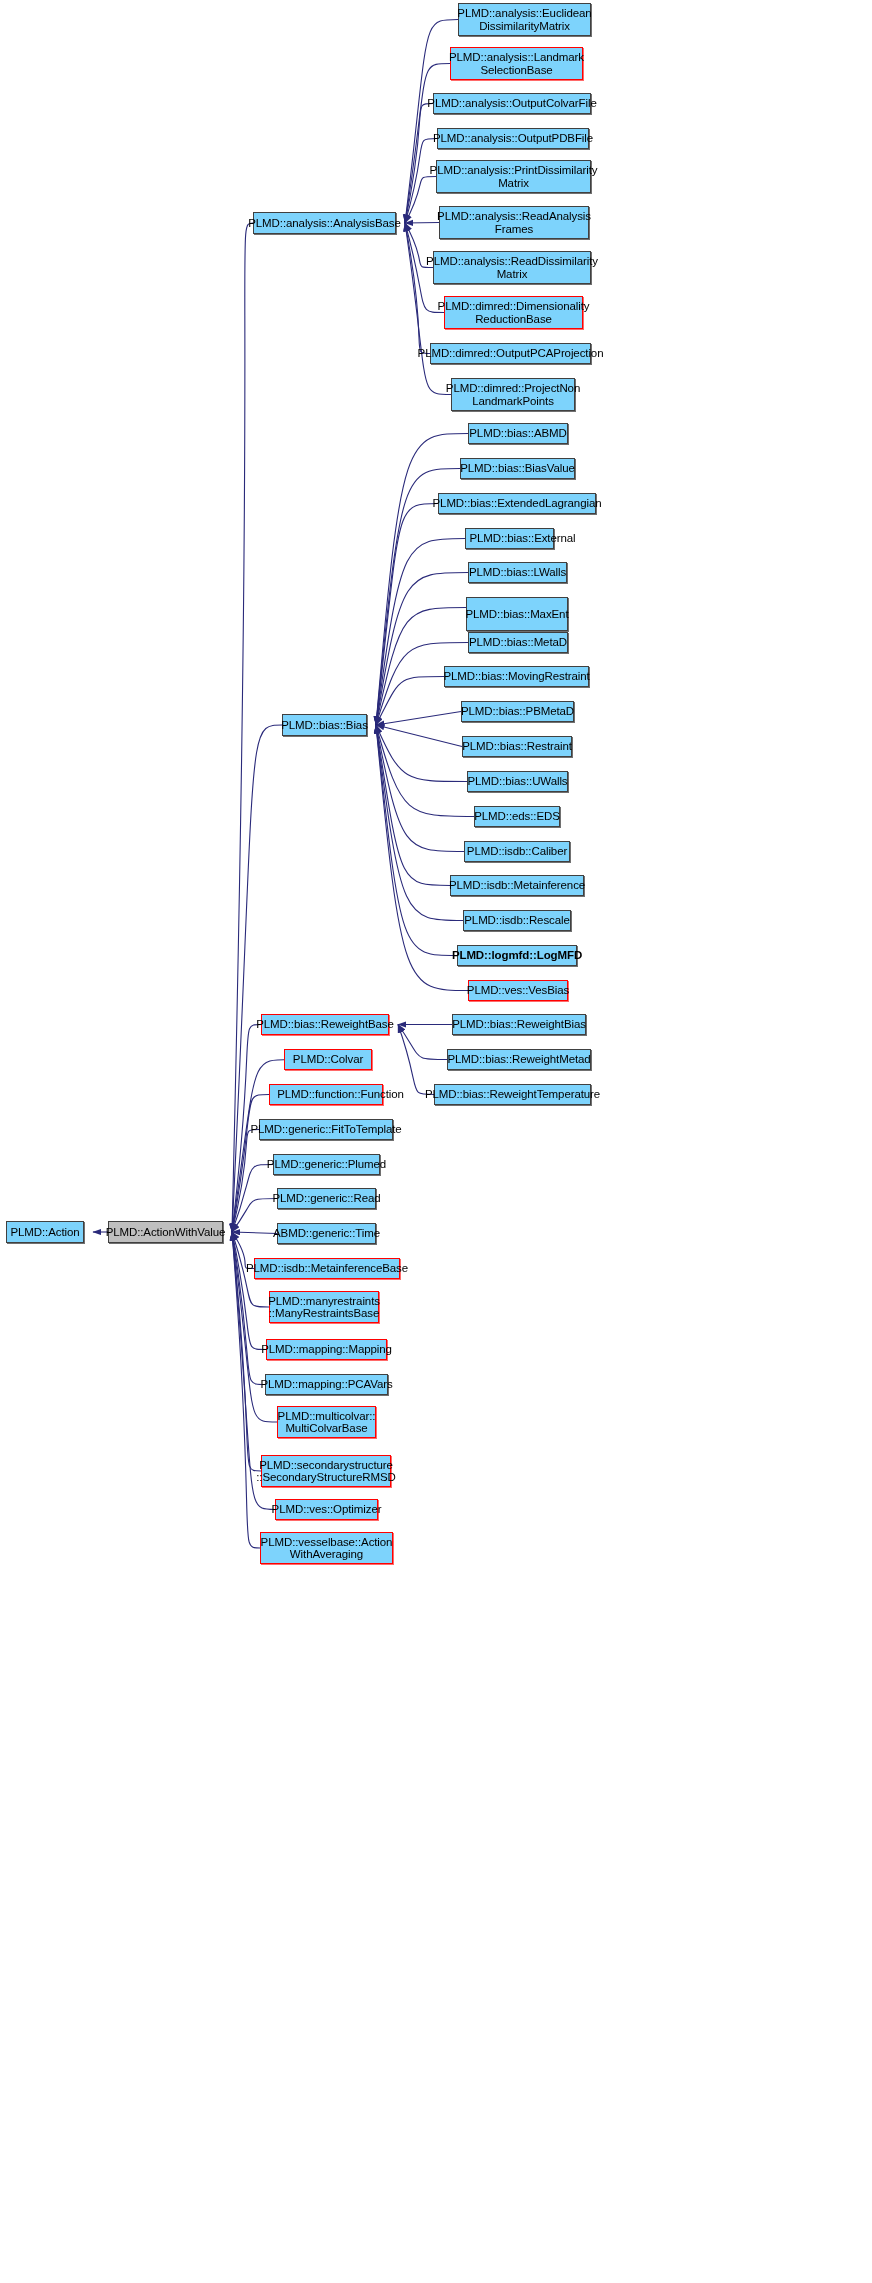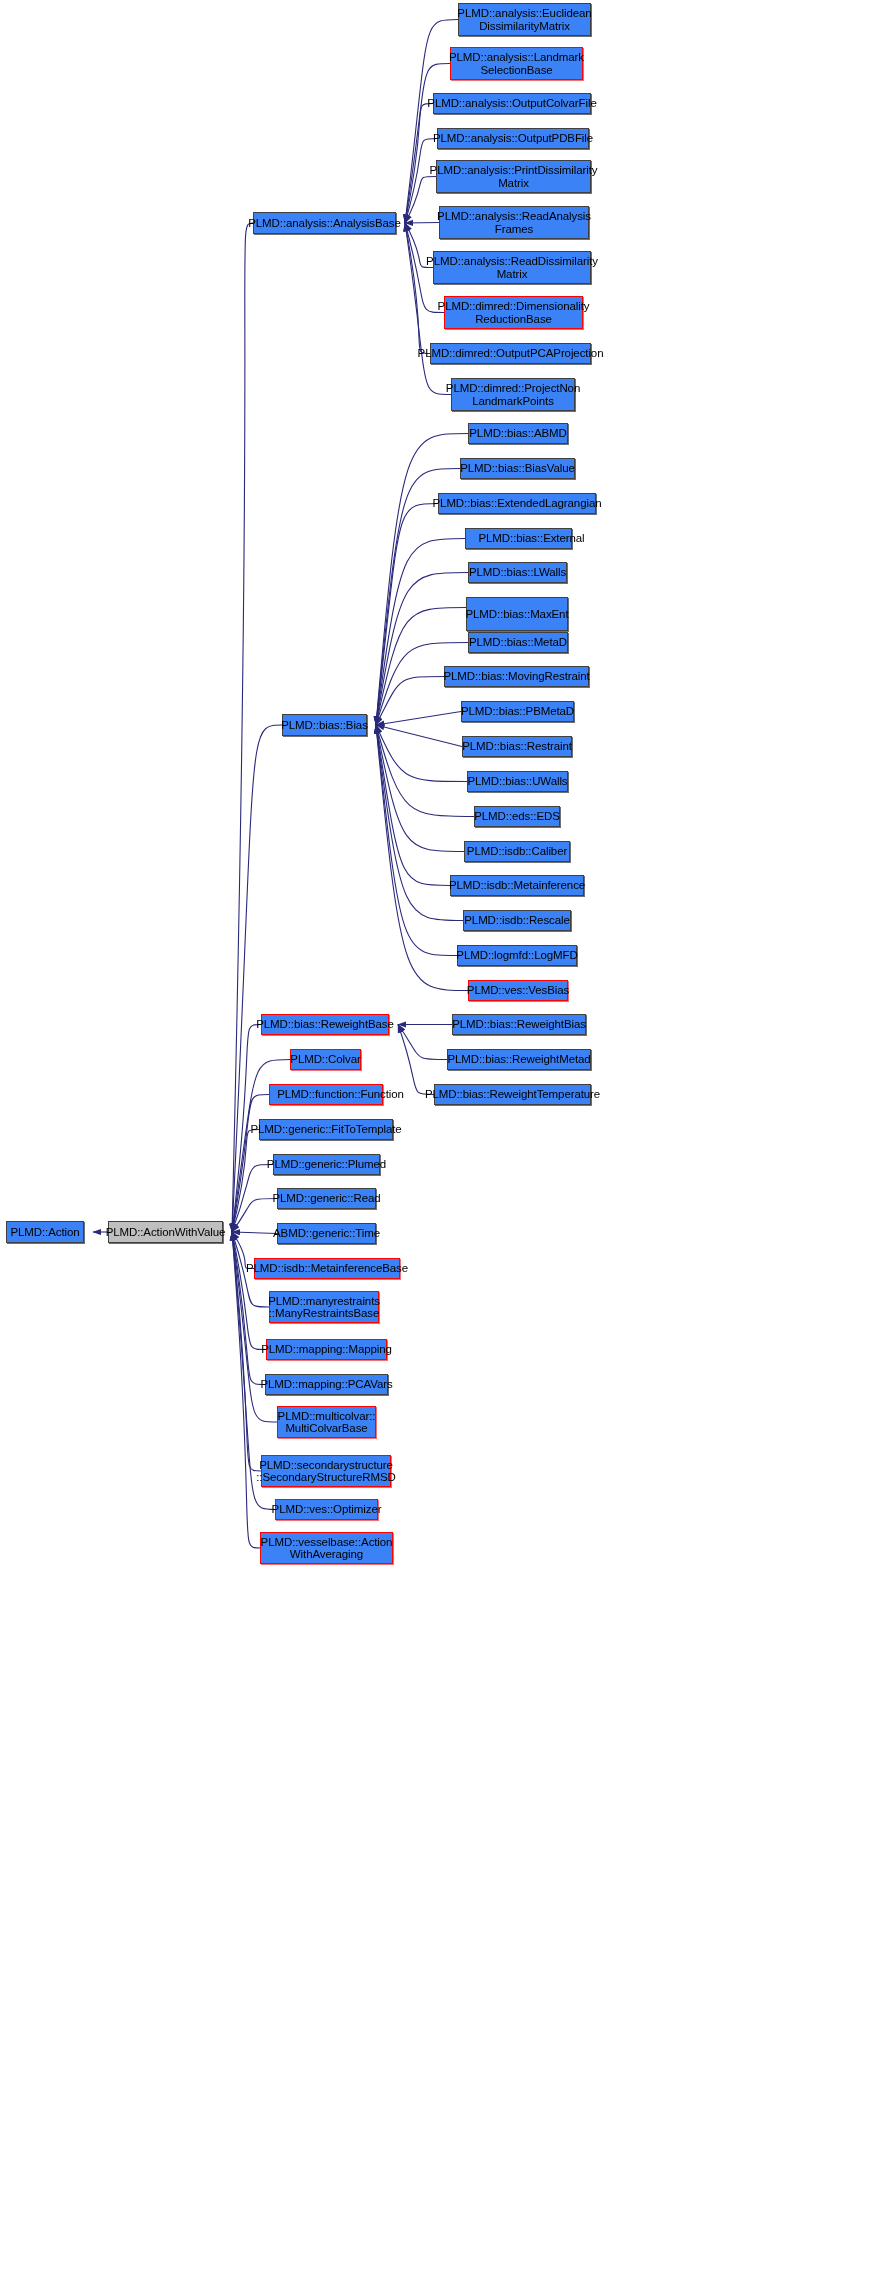--- a/index.html
+++ b/index.html
@@ -13,21 +13,21 @@
   }
   svg.edges{
     position:absolute;
     left:0; top:0;
     width:872px; height:2283px;
     pointer-events:none;
   }
   .node{
     position:absolute;
     box-sizing:border-box;
-    background:#3b82f6;
+    background:#7dd3fc;
     border:1px solid #404040;
     display:flex;
     align-items:center;
     justify-content:center;
     text-align:center;
     font-size:11.5px;
     line-height:12.5px;
     color:#000000;
     letter-spacing:-0.1px;
     white-space:pre-line;
@@ -100,21 +100,21 @@
       <path d="M468,990.5 C405.38,990.5 401,990.5 376,725" fill="none" stroke="#2a2a7a" stroke-width="1.1" marker-end="url(#ah)"></path>
       <path d="M452,1024.5 L398,1024.5" fill="none" stroke="#2a2a7a" stroke-width="1.1" marker-end="url(#ah)"></path>
       <path d="M447,1059.5 C411.04,1059.5 423,1059.5 398,1024.5" fill="none" stroke="#2a2a7a" stroke-width="1.1" marker-end="url(#ah)"></path>
       <path d="M434,1094.5 C406.1,1094.5 423,1094.5 398,1024.5" fill="none" stroke="#2a2a7a" stroke-width="1.1" marker-end="url(#ah)"></path>
     </svg>
 <div class="node" style="left: 6px; top: 1221px; width: 78px; height: 22px;">PLMD::Action</div>
     <div class="node current" style="left: 108px; top: 1221px; width: 115px; height: 22px;">PLMD::ActionWithValue</div>
     <div class="node" style="left: 253px; top: 212px; width: 143px; height: 22px;">PLMD::analysis::AnalysisBase</div>
     <div class="node" style="left: 282px; top: 714px; width: 85px; height: 22px;">PLMD::bias::Bias</div>
     <div class="node red" style="left: 261px; top: 1014px; width: 128px; height: 21px;">PLMD::bias::ReweightBase</div>
-    <div class="node red" style="left: 290px; top: 1049px; width: 71px; height: 21px;">PLMD::Colvar</div>
+    <div class="node red" style="left: 284px; top: 1049px; width: 88px; height: 21px;">PLMD::Colvar</div>
     <div class="node red" style="left: 269px; top: 1084px; width: 114px; height: 21px; padding-left: 32px;">PLMD::function::Function</div>
     <div class="node" style="left: 259px; top: 1119px; width: 134px; height: 21px;">PLMD::generic::FitToTemplate</div>
     <div class="node" style="left: 273px; top: 1154px; width: 107px; height: 21px;">PLMD::generic::Plumed</div>
     <div class="node" style="left: 277px; top: 1188px; width: 99px; height: 21px;">PLMD::generic::Read</div>
     <div class="node" style="left: 277px; top: 1223px; width: 99px; height: 21px;">ABMD::generic::Time</div>
     <div class="node red" style="left: 254px; top: 1258px; width: 146px; height: 21px;">PLMD::isdb::MetainferenceBase</div>
     <div class="node red" style="left: 269px; top: 1291px; width: 110px; height: 32px;">PLMD::manyrestraints
 ::ManyRestraintsBase</div>
     <div class="node red" style="left: 266px; top: 1339px; width: 121px; height: 21px;">PLMD::mapping::Mapping</div>
     <div class="node" style="left: 265px; top: 1374px; width: 123px; height: 21px;">PLMD::mapping::PCAVars</div>
@@ -138,30 +138,30 @@
     <div class="node" style="left: 433px; top: 251px; width: 158px; height: 33px;">PLMD::analysis::ReadDissimilarity
 Matrix</div>
     <div class="node red" style="left: 444px; top: 296px; width: 139px; height: 33px;">PLMD::dimred::Dimensionality
 ReductionBase</div>
     <div class="node" style="left: 430px; top: 343px; width: 161px; height: 21px;">PLMD::dimred::OutputPCAProjection</div>
     <div class="node" style="left: 451px; top: 378px; width: 124px; height: 33px;">PLMD::dimred::ProjectNon
 LandmarkPoints</div>
     <div class="node" style="left: 468px; top: 423px; width: 100px; height: 21px;">PLMD::bias::ABMD</div>
     <div class="node" style="left: 460px; top: 458px; width: 115px; height: 21px;">PLMD::bias::BiasValue</div>
     <div class="node" style="left: 438px; top: 493px; width: 158px; height: 21px;">PLMD::bias::ExtendedLagrangian</div>
-    <div class="node" style="left: 465px; top: 528px; width: 107px; height: 21px; padding-left: 29px;">PLMD::bias::External</div>
+    <div class="node" style="left: 465px; top: 528px; width: 89px; height: 21px; padding-left: 29px;">PLMD::bias::External</div>
     <div class="node" style="left: 468px; top: 562px; width: 99px; height: 21px;">PLMD::bias::LWalls</div>
     <div class="node" style="left: 466px; top: 597px; width: 102px; height: 34px;">PLMD::bias::MaxEnt</div>
     <div class="node" style="left: 468px; top: 632px; width: 100px; height: 21px;">PLMD::bias::MetaD</div>
     <div class="node" style="left: 444px; top: 666px; width: 145px; height: 21px;">PLMD::bias::MovingRestraint</div>
     <div class="node" style="left: 461px; top: 701px; width: 113px; height: 21px;">PLMD::bias::PBMetaD</div>
     <div class="node" style="left: 462px; top: 736px; width: 110px; height: 21px;">PLMD::bias::Restraint</div>
     <div class="node" style="left: 467px; top: 771px; width: 101px; height: 21px;">PLMD::bias::UWalls</div>
     <div class="node" style="left: 474px; top: 806px; width: 86px; height: 21px;">PLMD::eds::EDS</div>
     <div class="node" style="left: 464px; top: 841px; width: 106px; height: 21px;">PLMD::isdb::Caliber</div>
     <div class="node" style="left: 450px; top: 875px; width: 134px; height: 21px;">PLMD::isdb::Metainference</div>
     <div class="node" style="left: 463px; top: 910px; width: 108px; height: 21px;">PLMD::isdb::Rescale</div>
-    <div class="node" style="left: 457px; top: 945px; width: 120px; height: 21px;">PLMD::logmfd::LogMFD</div>
+    <div class="node" style="left: 457px; top: 945px; width: 120px; height: 21px; font-weight: bold;">PLMD::logmfd::LogMFD</div>
     <div class="node red" style="left: 468px; top: 980px; width: 100px; height: 21px;">PLMD::ves::VesBias</div>
     <div class="node" style="left: 452px; top: 1014px; width: 134px; height: 21px;">PLMD::bias::ReweightBias</div>
     <div class="node" style="left: 447px; top: 1049px; width: 144px; height: 21px;">PLMD::bias::ReweightMetad</div>
     <div class="node" style="left: 434px; top: 1084px; width: 157px; height: 21px;">PLMD::bias::ReweightTemperature</div>
   </div>
 
 </body></html>

